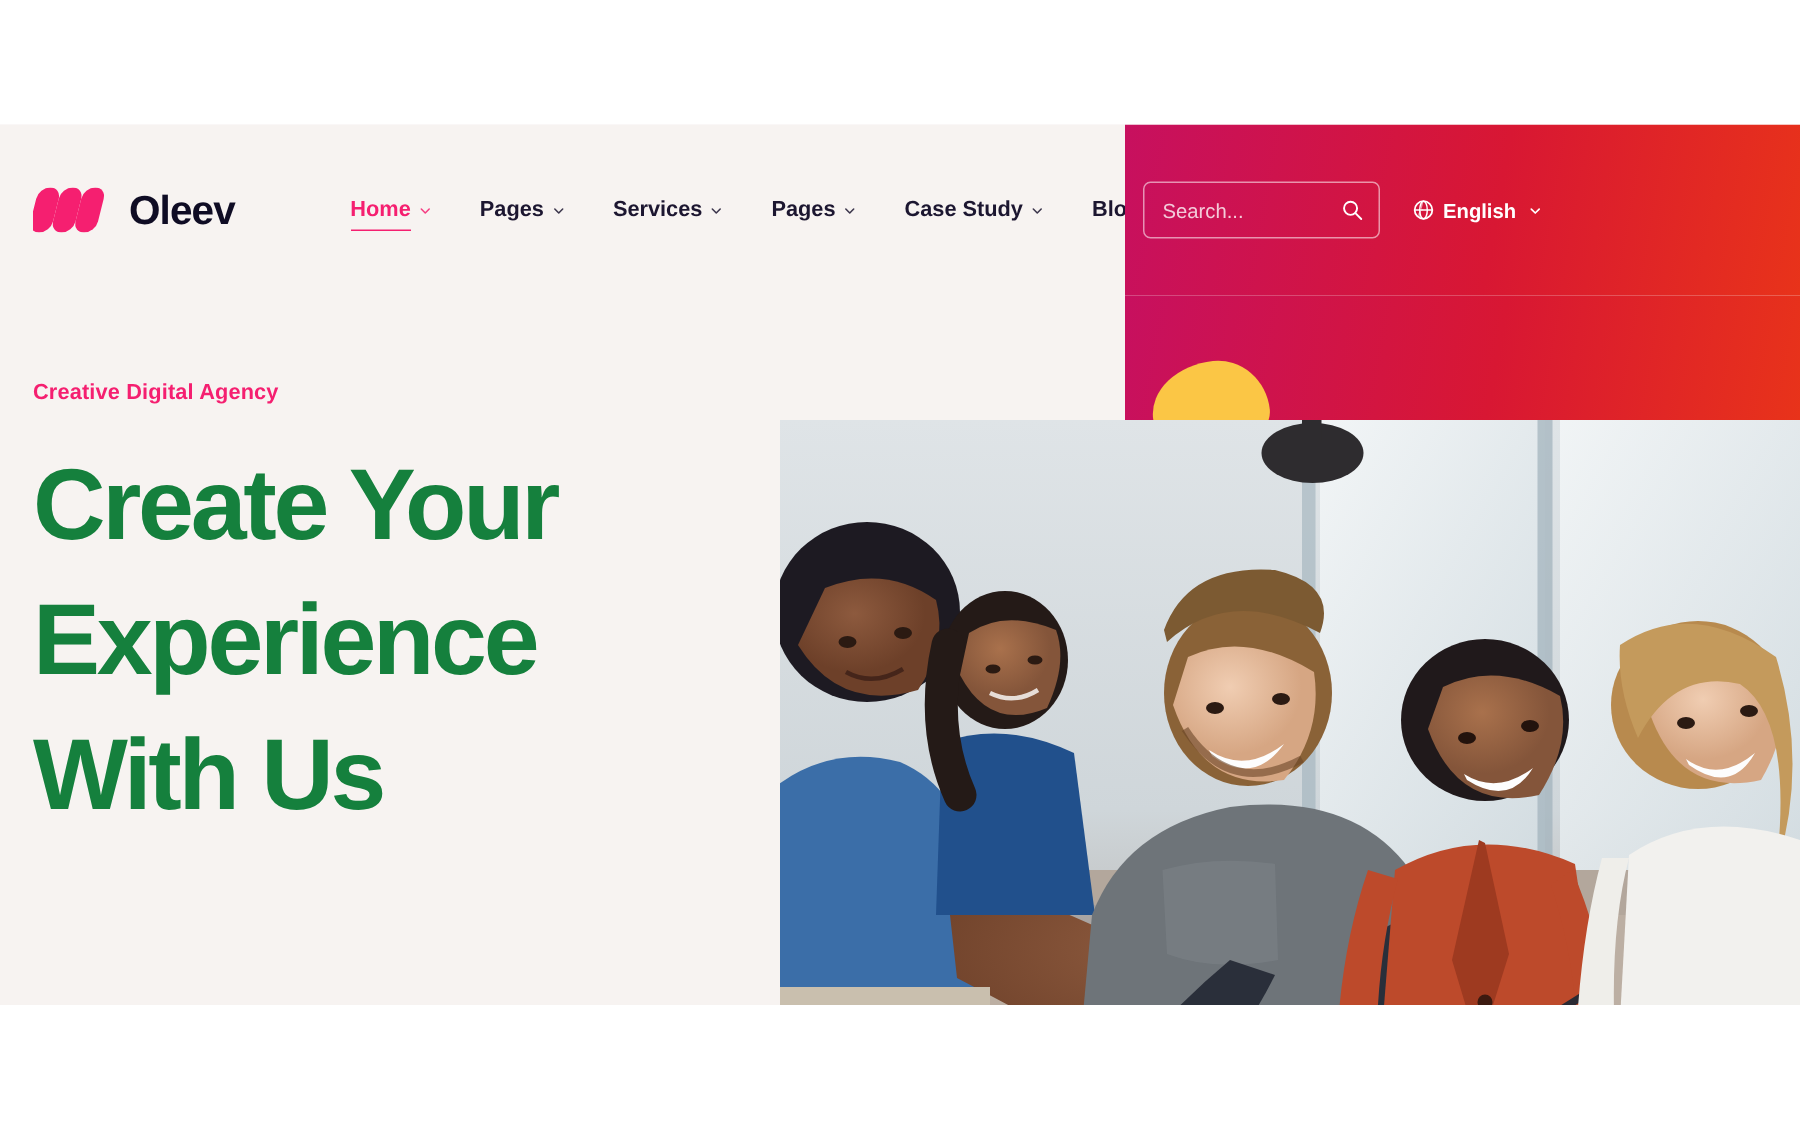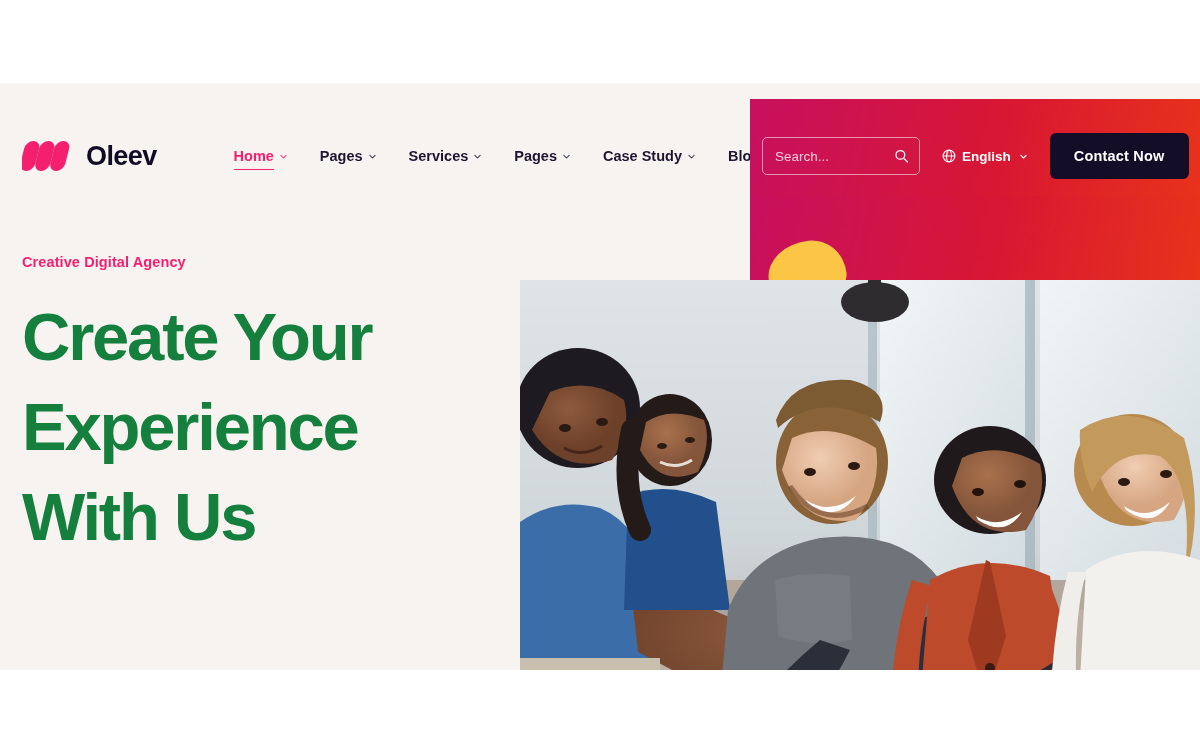--- a/index.html
+++ b/index.html
@@ -20,21 +20,21 @@
     top: 83px;
     width: 1200px;
     height: 587px;
     background: #f7f3f1;
     overflow: hidden;
   }
 
   
   #header {
     position: absolute;
-    left: 0; top: 16px;
+    left: 0; top: 0;
     width: 1200px;
     height: 114px;
   }
 
   #header-left {
     position: absolute;
     left: 0; top: 0;
     width: 750px;
     height: 114px;
     background: #f7f3f1;
@@ -300,21 +300,20 @@
           <ellipse cx="10" cy="10" rx="3.6" ry="8.4" fill="none" stroke="#ffffff" stroke-width="1.4"></ellipse>
           <line x1="1.8" y1="10" x2="18.2" y2="10" stroke="#ffffff" stroke-width="1.4"></line>
           <path d="M10 2 C6 5 6 9 10 10 C5 11 4 14 6 17.5" fill="#ffffff" opacity="0.55"></path>
         </svg>
         <span>English</span>
         <svg id="lang-caret" viewBox="0 0 12 12">
           <path d="M2.5 4.5 L6 8 L9.5 4.5" fill="none" stroke="#ffffff" stroke-width="1.5" stroke-linecap="round" stroke-linejoin="round"></path>
         </svg>
       </div>
 
-      <button id="contact-now-button">Contact Now</button>
     </div>
   </div>
 
   <div id="gradient-tail">
     <div id="yellow-blob"></div>
   </div>
 
   <div id="hero-text">
     <div id="eyebrow">Creative Digital Agency</div>
     <h1 id="hero-title">

